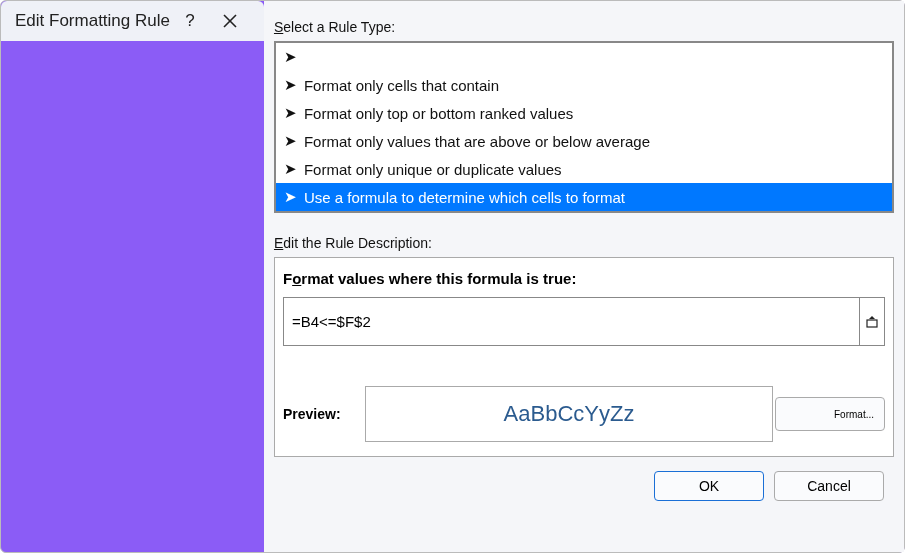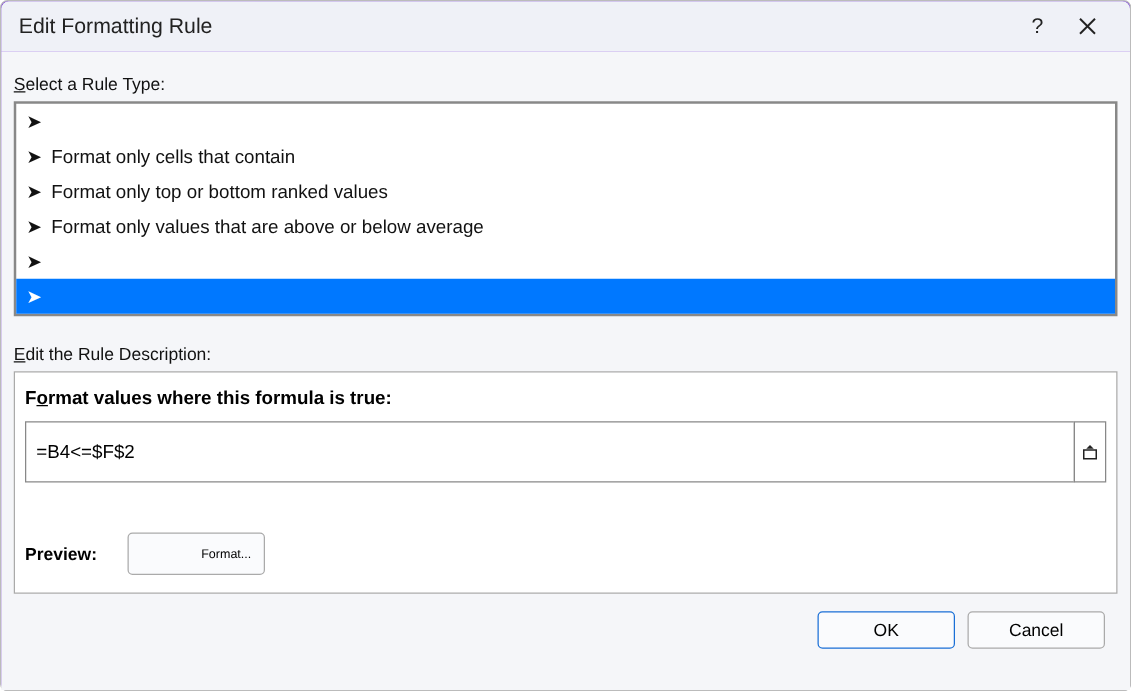--- a/index.html
+++ b/index.html
@@ -9,23 +9,23 @@
       background: #fff;
       width: 905px;
       height: 553px;
       overflow: hidden;
     }
     .dialog {
       width: 100%;
       height: 100%;
       border: 1px solid #bbb;
       border-radius: 6px;
-      background: #6d28d9;
-      display: flex;
-      flex-direction: column;
+      background: #8b5cf6;
+      display: flex;
+      flex-direction: row;
     }
     .titlebar {
       height: 40px;
       display: flex;
       align-items: center;
       padding: 0 14px;
       background: #eff1f7;
       border-top-left-radius: 6px;
       border-top-right-radius: 6px;
     }
@@ -198,23 +198,25 @@
       <div class="rule-type-item">
         <span class="arrow-icon">➤</span>
         <span>Format only top or bottom ranked values</span>
       </div>
       <div class="rule-type-item">
         <span class="arrow-icon">➤</span>
         <span>Format only values that are above or below average</span>
       </div>
       <div class="rule-type-item">
         <span class="arrow-icon">➤</span>
+        <span>Format only unique or duplicate values</span>
       </div>
       <div class="rule-type-item selected">
         <span class="arrow-icon">➤</span>
+        <span>Use a formula to determine which cells to format</span>
       </div>
     </div>
 
     <div class="section-label"><span class="ul">E</span><span>dit the Rule Description:</span></div>
 
     <div class="rule-description">
 
       <div class="inner-label"><span>F</span><span class="ul">o</span><span>rmat values where this formula is true:</span></div>
 
       <div class="formula-row">
@@ -222,20 +224,23 @@
         <div class="ref-btn">
           <svg width="14" height="14" viewBox="0 0 14 14">
               <rect x="2" y="5" width="10" height="7" fill="none" stroke="#222" stroke-width="1.2"></rect>
               <path d="M7 1 L4 4 L10 4 Z" fill="#222"></path>
             </svg>
         </div>
       </div>
 
       <div class="preview-row">
         <div class="preview-label">Preview:</div>
+        <div class="preview-box">
+          <span>AaBbCcYyZz</span>
+        </div>
         <button class="format-btn"><span class="ul">F</span><span>ormat...</span></button>
       </div>
 
     </div>
 
     <div class="footer">
       <button class="footer-btn primary">OK</button>
       <button class="footer-btn">Cancel</button>
     </div>
 

